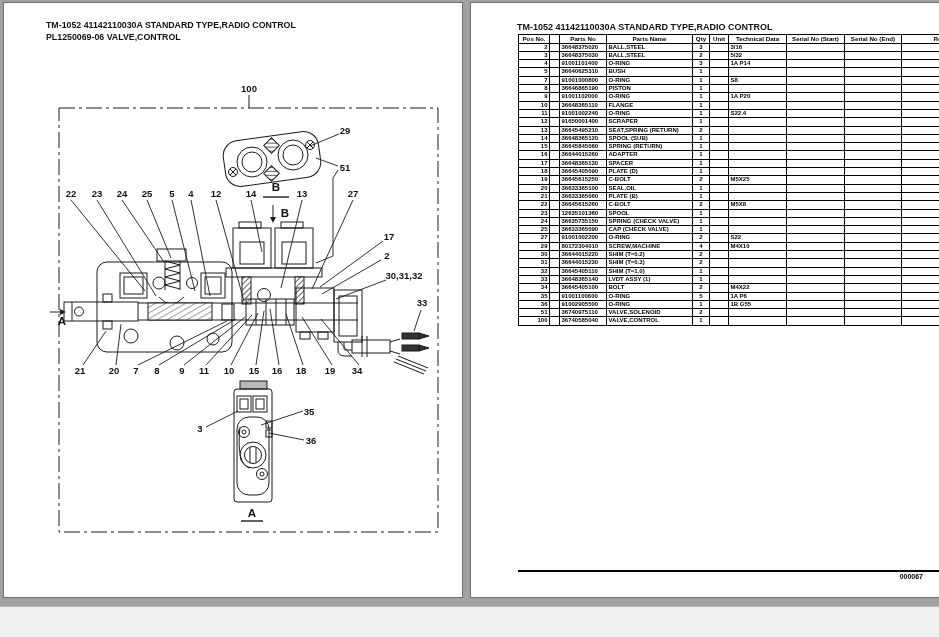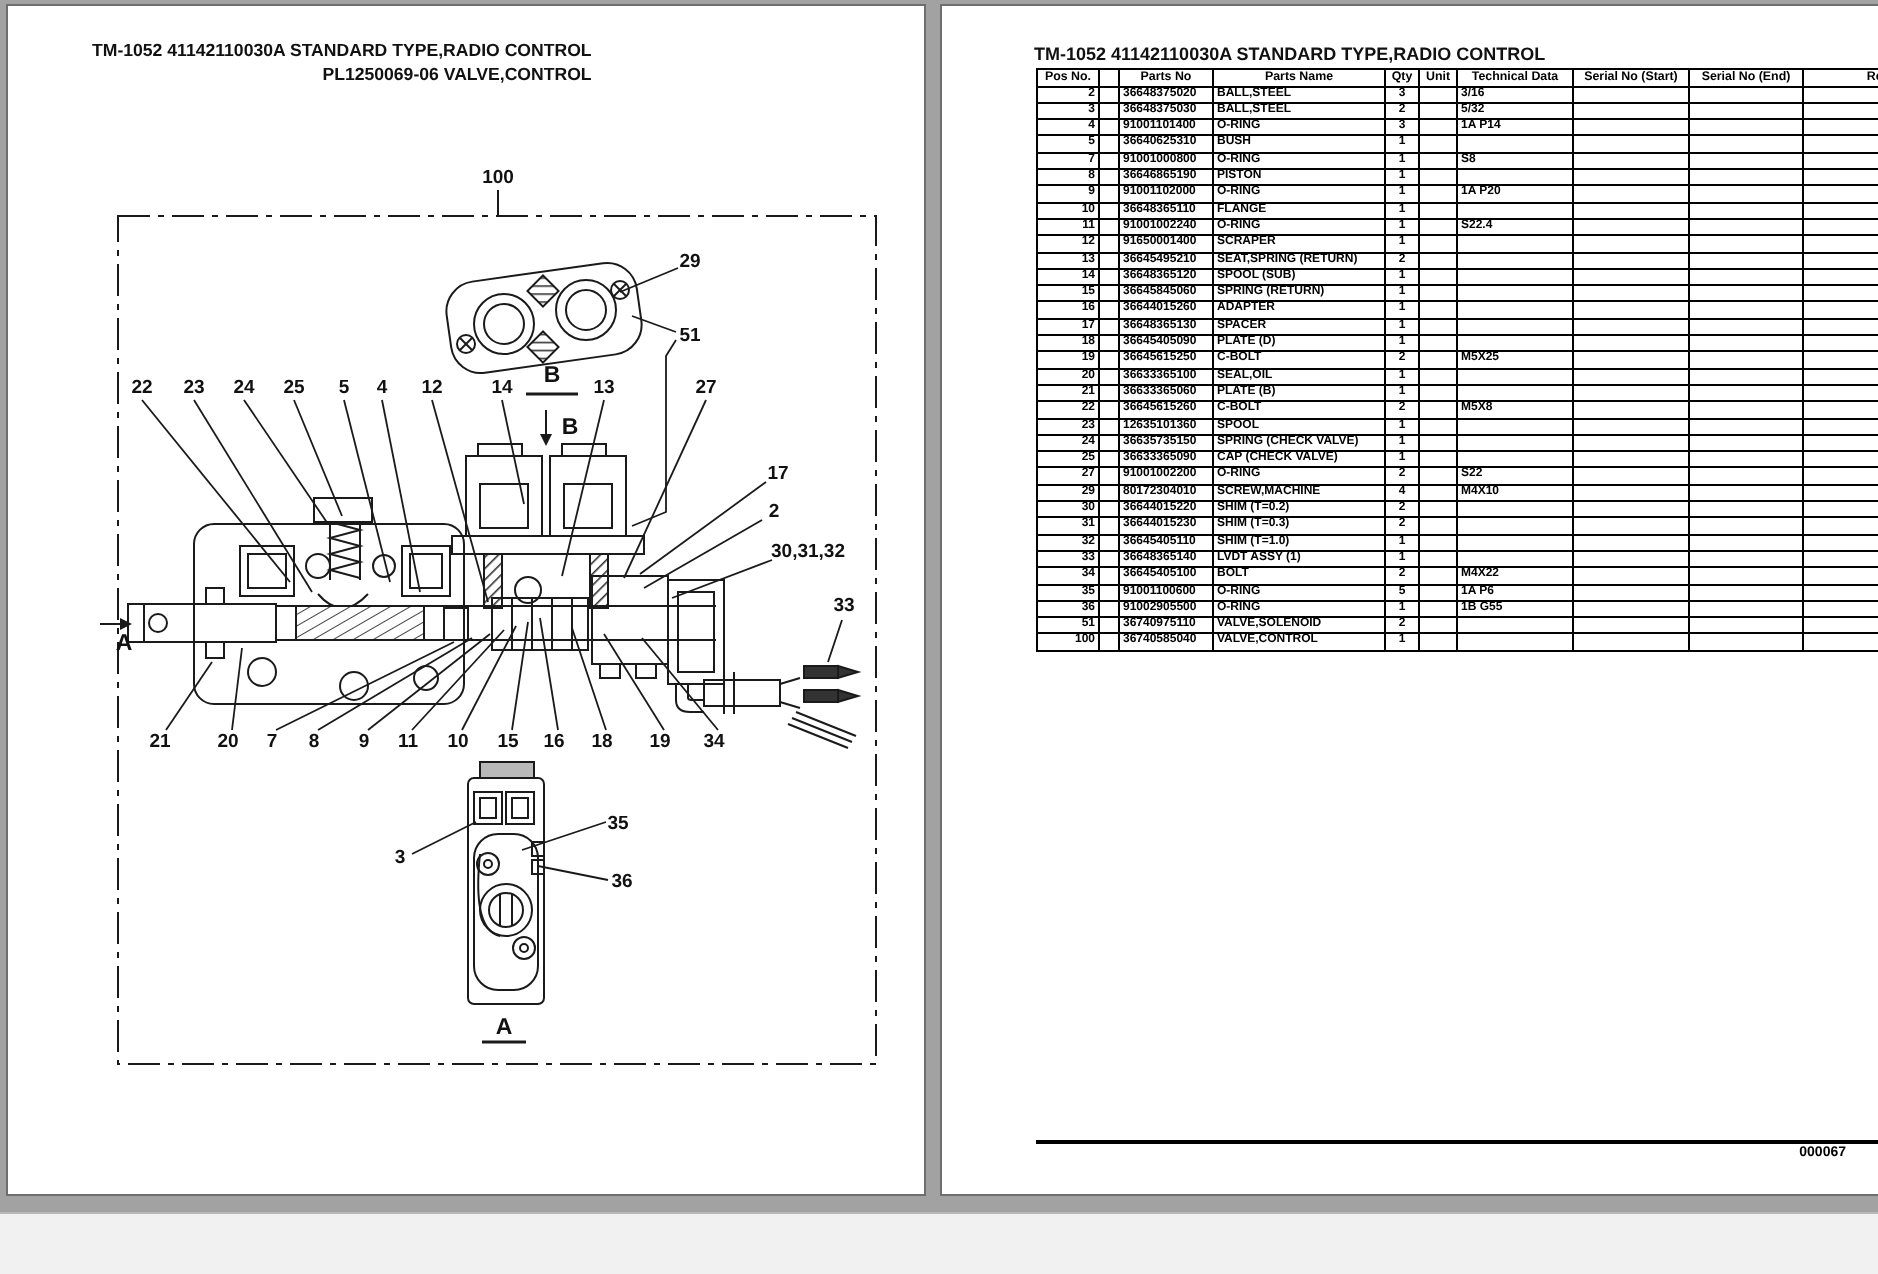--- a/index.html
+++ b/index.html
@@ -3,21 +3,21 @@
 <meta charset="utf-8">
 <style>
   html,body{margin:0;padding:0;}
   body{
     position:relative;width:939px;height:637px;overflow:hidden;
     background:#a2a2a2;font-family:"Liberation Sans",sans-serif;
   }
   .page{position:absolute;top:2px;background:#ffffff;border:1px solid #6e6e6e;box-sizing:border-box;}
   #left-page{left:3px;width:460px;height:596px;}
   #right-page{left:470px;width:470px;height:596px;border-right:none;overflow:hidden;}
-  .doc-title{position:absolute;font-weight:bold;color:#111;font-size:8.8px;line-height:11.5px;letter-spacing:0;white-space:nowrap;text-align:right;}
+  .doc-title{position:absolute;font-weight:bold;color:#111;font-size:8.8px;line-height:11.5px;letter-spacing:0;white-space:nowrap;}
   #left-title{left:42px;top:17px;}
   #right-title{left:46px;top:19px;font-size:9px;}
   
   #parts-table{
     position:absolute;left:47px;top:31px;width:473px;
     border-collapse:collapse;table-layout:fixed;
     font-family:"Liberation Sans",sans-serif;font-weight:bold;color:#000;
   }
   #parts-table th,#parts-table td{
     border:0.8px solid #000;padding:0 1.5px;white-space:nowrap;overflow:hidden;

